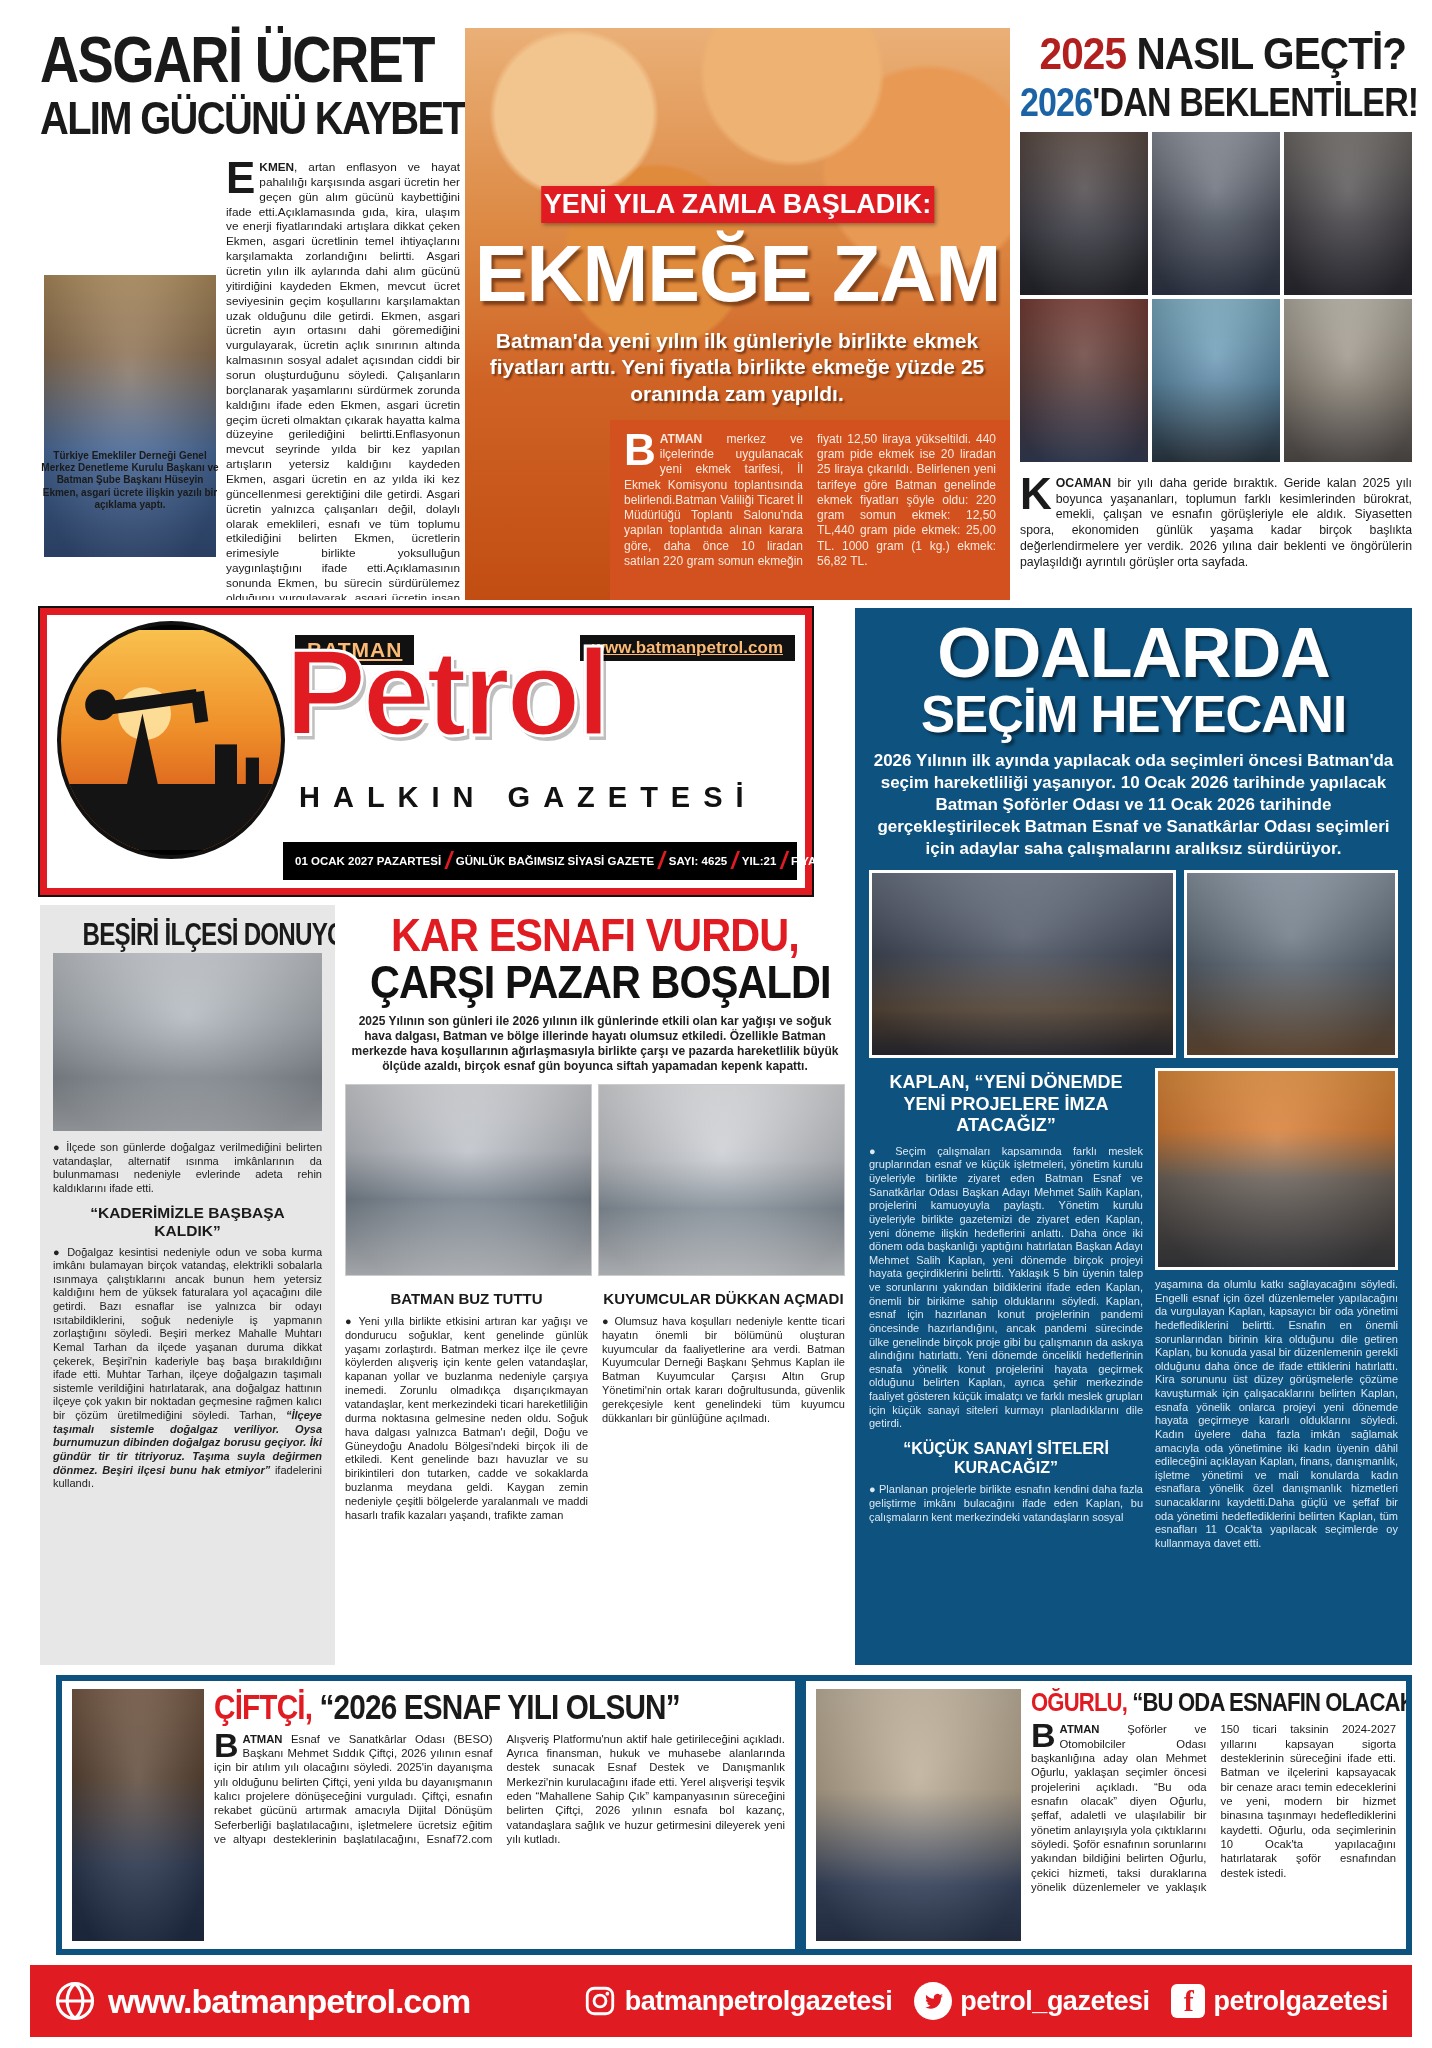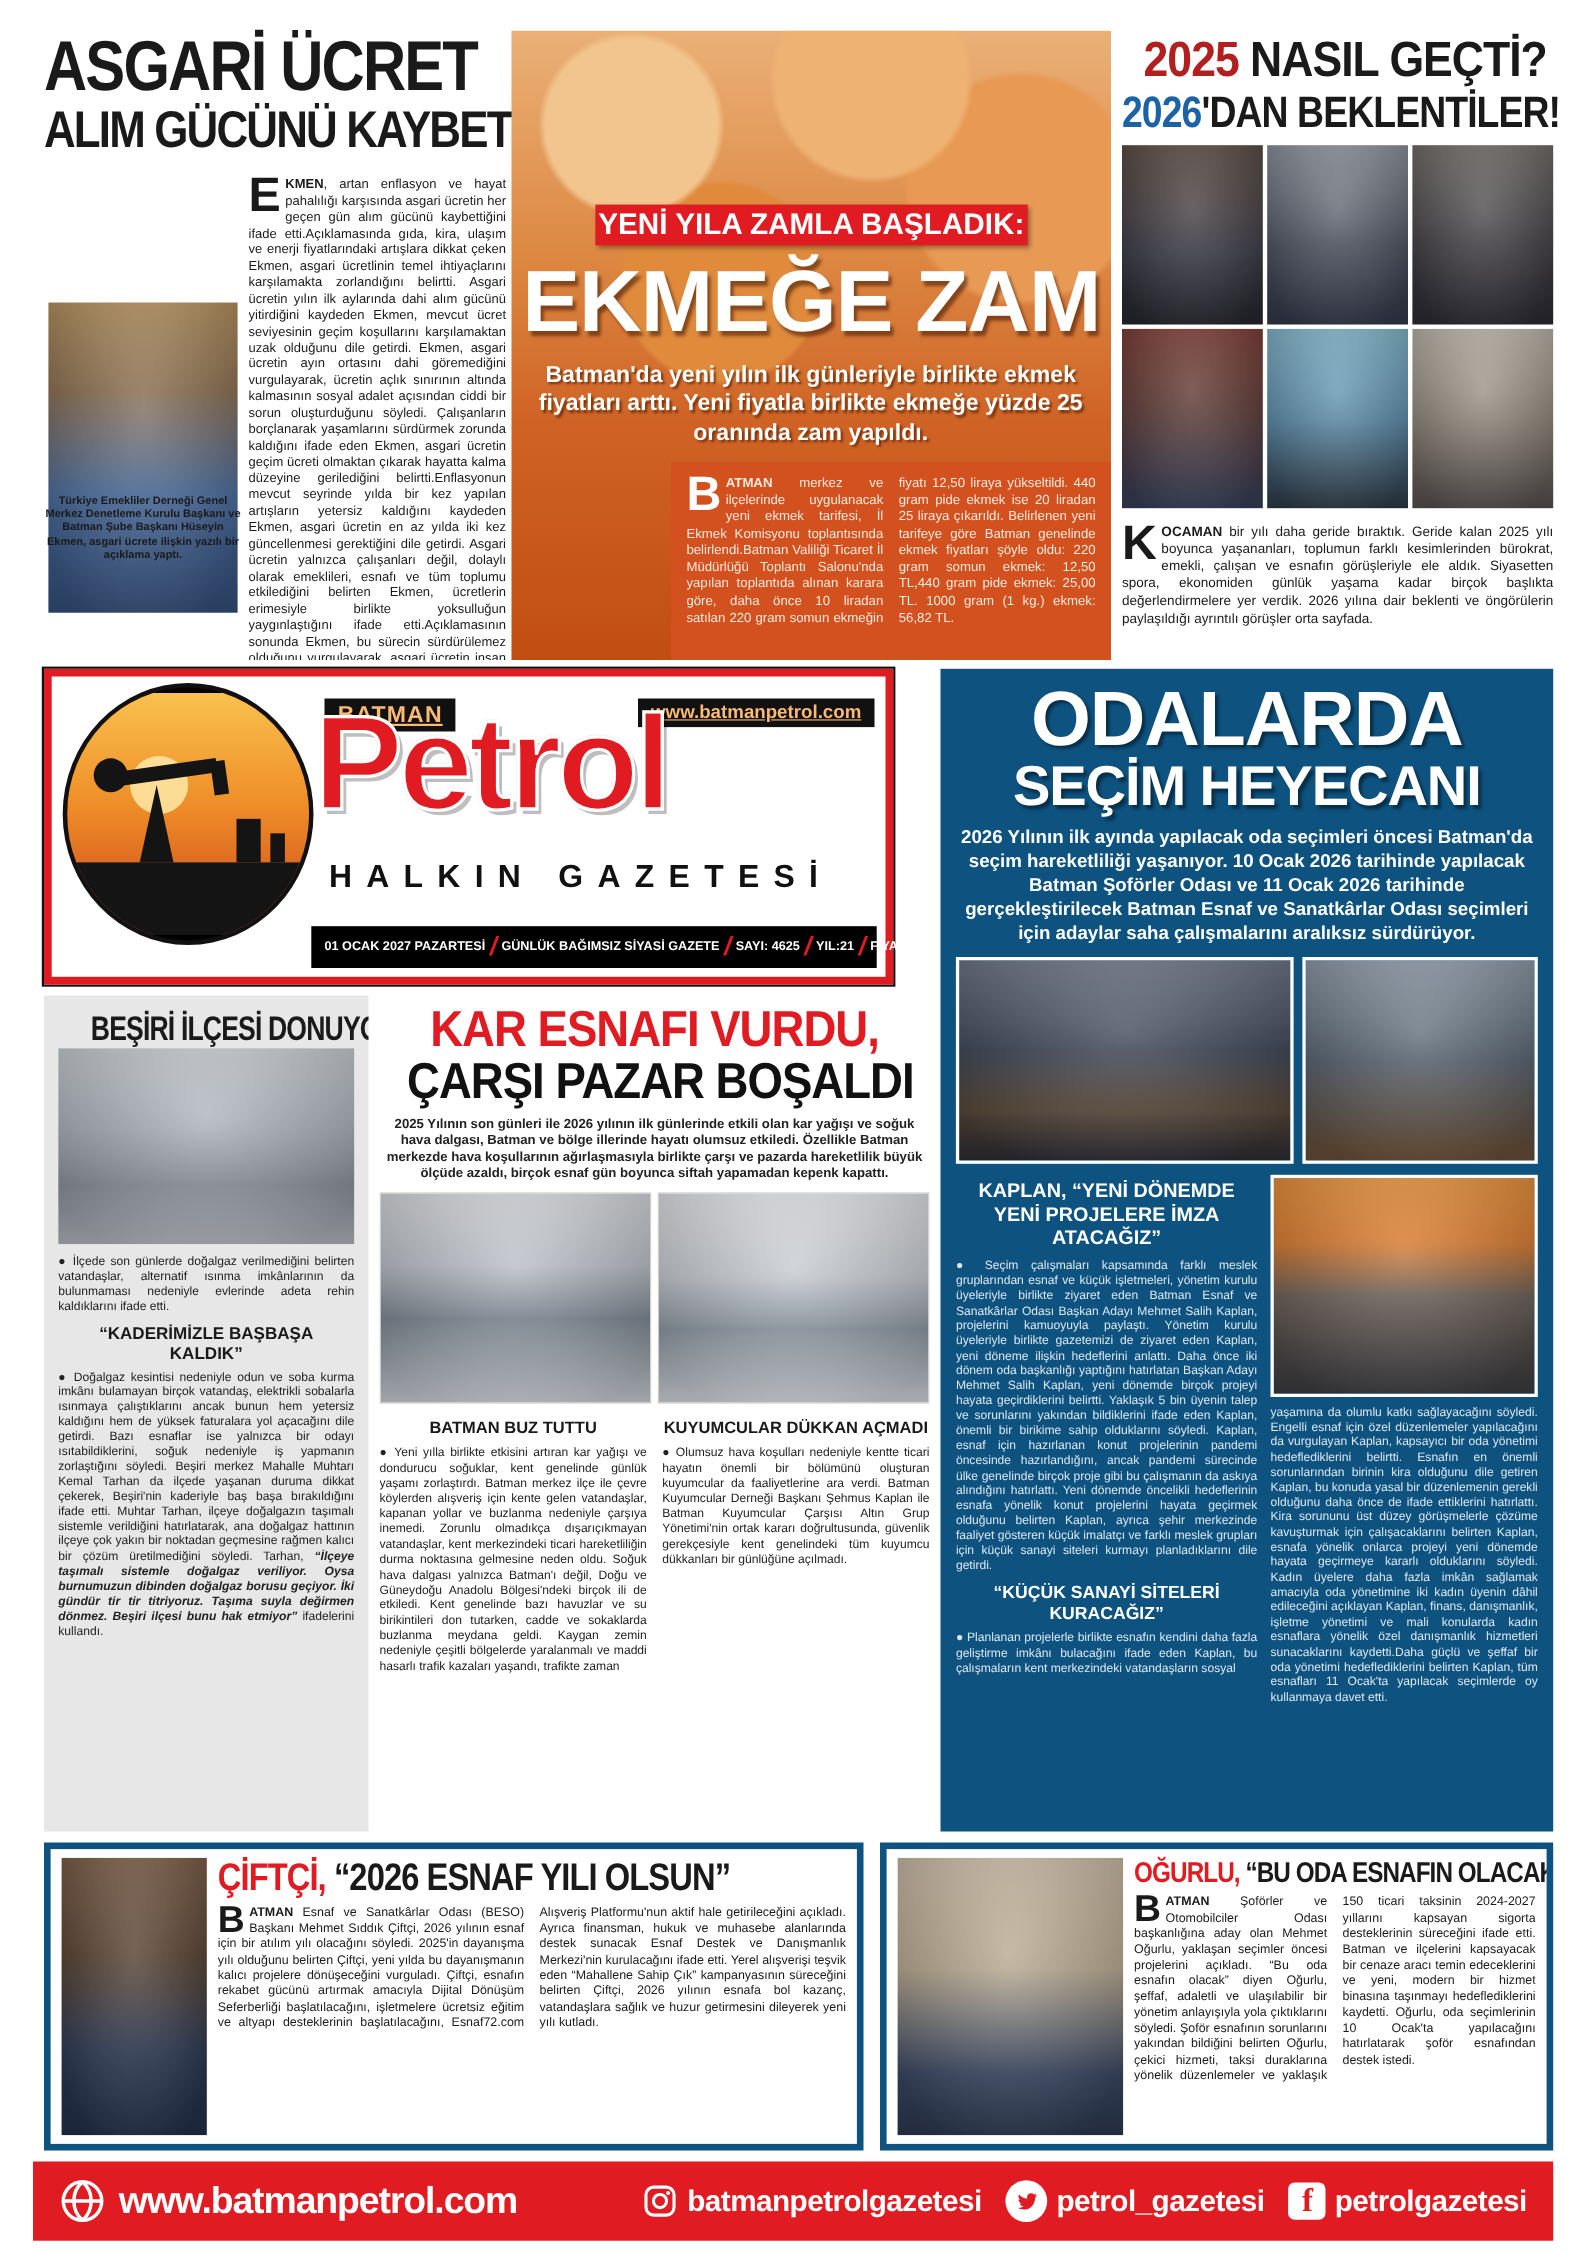--- a/index.html
+++ b/index.html
@@ -95,21 +95,21 @@
   #kar .prow .photo { flex:1; border:1px solid #ccc; }
   #kar .p-street1 { background:linear-gradient(180deg,#d8dade 0%,#b9bdc4 35%,#7d8894 60%,#cfd3d8 100%); }
   #kar .p-street2 { background:linear-gradient(180deg,#e3e4e7 0%,#c4c8cd 40%,#8e99a4 65%,#d8dbdf 100%); }
   #kar .cols { display:flex; gap:14px; }
   #kar .col { flex:1; }
   #kar .sub { font-size:15px; font-weight:bold; text-align:center; margin:4px 0 8px; }
   #kar p { font-size:11px; line-height:1.26; color:#222; text-align:justify; }
 
   
   .bbox { background:#fff; border:6px solid #0e5380; padding:8px 10px; display:flex; gap:10px; overflow:hidden; }
-  #ciftci { left:40px; top:1675px; width:745px; height:280px; }
+  #ciftci { left:56px; top:1675px; width:745px; height:280px; }
   #ogurlu { left:800px; top:1675px; width:612px; height:280px; }
   .bbox .photo { flex:none; }
   #ciftci .photo { width:132px; height:100%; background:linear-gradient(180deg,#7a5c47 0%,#56402f 35%,#2e3b55 70%,#22304a 100%); }
   #ogurlu .photo { width:205px; height:100%; background:linear-gradient(180deg,#cabba4 0%,#b7a78e 40%,#3c4a66 78%,#2c3850 100%); }
   .bbox .content { flex:1; min-width:0; }
   .bbox .hl { font-weight:bold; letter-spacing:-1px; line-height:1.05; margin-bottom:6px; }
   #ciftci .hl { font-size:35px; }
   #ogurlu .hl { font-size:26px; }
   .bbox .hl .nm { color:#e11b22; }
   .bbox .cols2 { column-count:2; column-gap:14px; font-size:11.3px; line-height:1.27; text-align:justify; height:calc(100% - 48px); overflow:hidden; }

